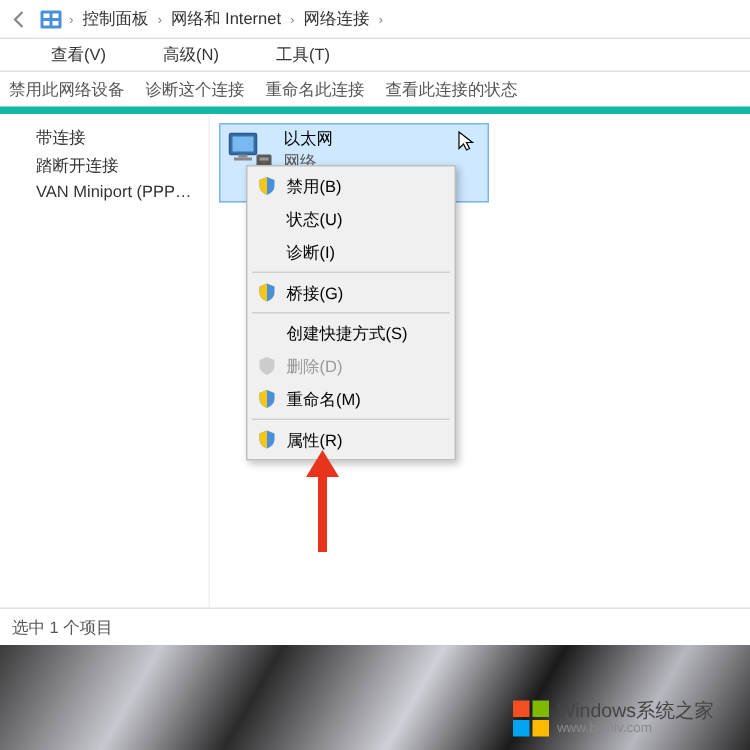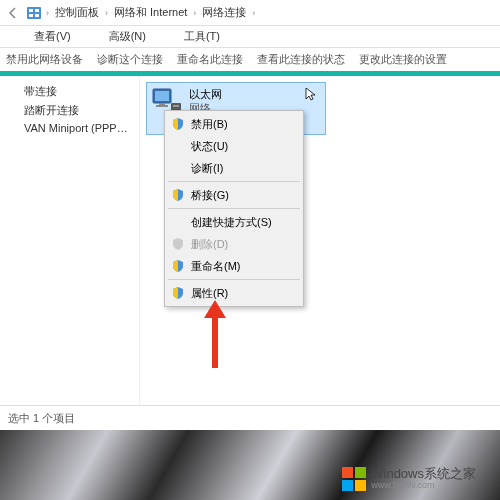--- a/index.html
+++ b/index.html
@@ -20,21 +20,21 @@
     .tool-item { color: #555; }
     
     .content { display: flex; height: 330px; }
     .sidebar { width: 120px; padding: 6px 4px; font-size: 11px; color: #333; border-right: 1px solid #f0f0f0; margin-left: 20px; }
     .side-item { padding: 2px 0; white-space: nowrap; overflow: hidden; text-overflow: ellipsis; }
     
     .main { flex: 1; padding: 6px; position: relative; }
     .net-item { display: flex; align-items: flex-start; gap: 6px; width: 180px; padding: 4px; background: #cde8ff; border: 1px solid #7bb6e8; }
     .net-icon { width: 32px; height: 28px; flex-shrink: 0; }
     .net-labels { display: flex; flex-direction: column; font-size: 11px; line-height: 1.3; }
-    .net-name { color: #000; }
+    .net-name { color: #000; font-family: Liberation Mono, monospace; }
     .net-sub { color: #555; }
     
     .cursor { position: absolute; left: 164px; top: 10px; width: 16px; height: 16px; pointer-events: none; z-index: 5; }
     
     .context-menu { position: absolute; left: 164px; top: 110px; width: 140px; background: #f0f0f0; border: 1px solid #bfbfbf; box-shadow: 2px 2px 5px rgba(0,0,0,0.25); padding: 2px; font-size: 11px; z-index: 10; }
     .ctx-item { display: flex; align-items: center; height: 22px; padding: 0 6px 0 24px; position: relative; color: #000; }
     .ctx-item.disabled { color: #999; }
     .ctx-sep { height: 1px; background: #d0d0d0; margin: 2px 1px; }
     .ctx-icon { position: absolute; left: 4px; width: 14px; height: 14px; }
     
@@ -84,21 +84,20 @@
     <span class="menu-item">查看(V)</span>
     <span class="menu-item">高级(N)</span>
     <span class="menu-item">工具(T)</span>
   </div>
 
   <div class="toolbar">
     <span class="tool-item">禁用此网络设备</span>
     <span class="tool-item">诊断这个连接</span>
     <span class="tool-item">重命名此连接</span>
     <span class="tool-item">查看此连接的状态</span>
-    <span class="tool-item">更改此连接的设置</span>
   </div>
 
   <div class="content">
     <div class="sidebar">
       <div class="side-item">带连接</div>
       <div class="side-item">踏断开连接</div>
       <div class="side-item">VAN Miniport (PPPOE)</div>
     </div>
 
     <div class="main">

